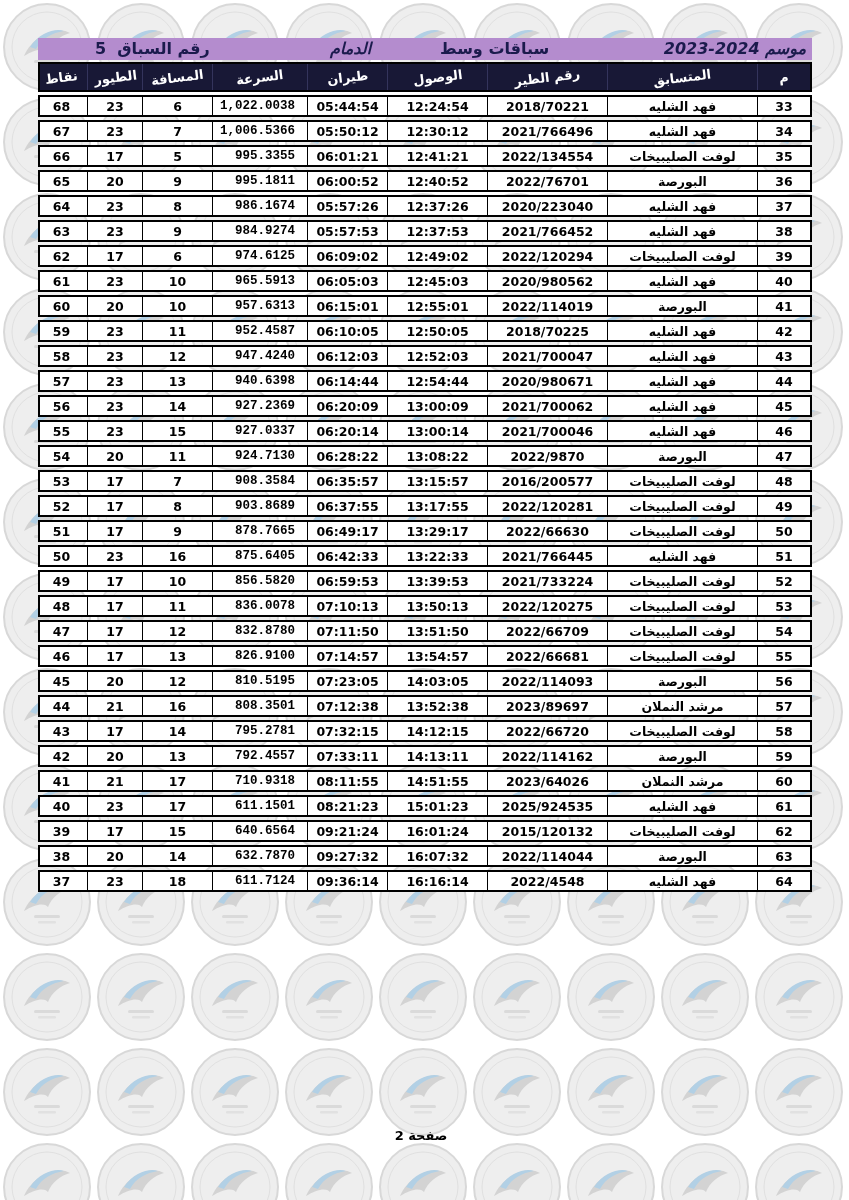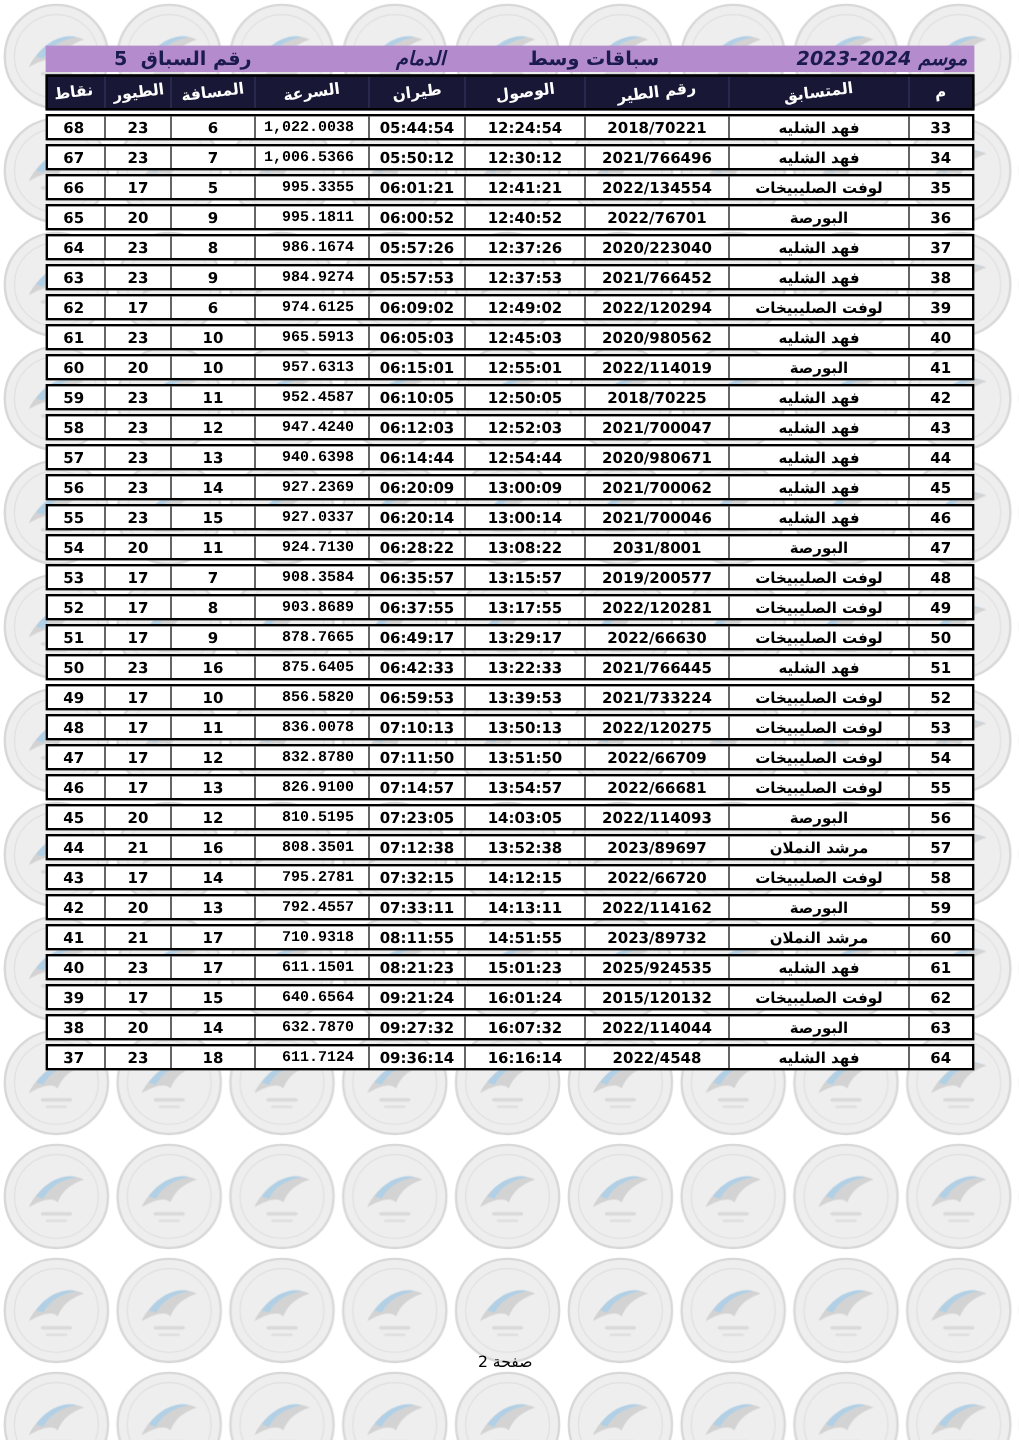--- a/index.html
+++ b/index.html
@@ -46,21 +46,21 @@
   .td{
     font-size:12.5px;font-weight:bold;color:#000;white-space:nowrap;overflow:hidden;
     display:flex;align-items:center;justify-content:center;
   }
   .td:not(:first-child){border-inline-start:1px solid #000;}
   
   .td.c5{justify-content:flex-start;padding-inline-start:12px;font-family:Liberation Mono, monospace;}
 
   .footer{
     position:absolute;left:0;top:1128px;width:842px;text-align:center;
-    font-size:13px;font-weight:normal;color:#000;direction:ltr;z-index:1;
+    font-size:13px;font-weight:bold;color:#000;direction:ltr;z-index:1;
   }
 </style>
 </head>
 <body>
 
 <svg class="watermark" width="849" height="1200" aria-hidden="true">
   <defs>
     <pattern id="wm" width="94" height="95" patternUnits="userSpaceOnUse">
       <g opacity="0.9">
         <circle cx="47" cy="47" r="43" fill="#ececec"></circle>
@@ -270,32 +270,32 @@
         <div class="td c3">13:00:14</div>
         <div class="td c4">06:20:14</div>
         <div class="td c5">927.0337</div>
         <div class="td c6">15</div>
         <div class="td c7">23</div>
         <div class="td c8">55</div>
       </div>
       <div class="tr">
         <div class="td c0">47</div>
         <div class="td c1">البورصة</div>
-        <div class="td c2">2031/8001</div>
+        <div class="td c2">2022/9870</div>
         <div class="td c3">13:08:22</div>
         <div class="td c4">06:28:22</div>
         <div class="td c5">924.7130</div>
         <div class="td c6">11</div>
         <div class="td c7">20</div>
         <div class="td c8">54</div>
       </div>
       <div class="tr">
         <div class="td c0">48</div>
         <div class="td c1">لوفت الصليبيخات</div>
-        <div class="td c2">2019/200577</div>
+        <div class="td c2">2016/200577</div>
         <div class="td c3">13:15:57</div>
         <div class="td c4">06:35:57</div>
         <div class="td c5">908.3584</div>
         <div class="td c6">7</div>
         <div class="td c7">17</div>
         <div class="td c8">53</div>
       </div>
       <div class="tr">
         <div class="td c0">49</div>
         <div class="td c1">لوفت الصليبيخات</div>
@@ -413,21 +413,21 @@
         <div class="td c3">14:13:11</div>
         <div class="td c4">07:33:11</div>
         <div class="td c5">792.4557</div>
         <div class="td c6">13</div>
         <div class="td c7">20</div>
         <div class="td c8">42</div>
       </div>
       <div class="tr">
         <div class="td c0">60</div>
         <div class="td c1">مرشد النملان</div>
-        <div class="td c2">2023/89732</div>
+        <div class="td c2">2023/64026</div>
         <div class="td c3">14:51:55</div>
         <div class="td c4">08:11:55</div>
         <div class="td c5">710.9318</div>
         <div class="td c6">17</div>
         <div class="td c7">21</div>
         <div class="td c8">41</div>
       </div>
       <div class="tr">
         <div class="td c0">61</div>
         <div class="td c1">فهد الشليه</div>

